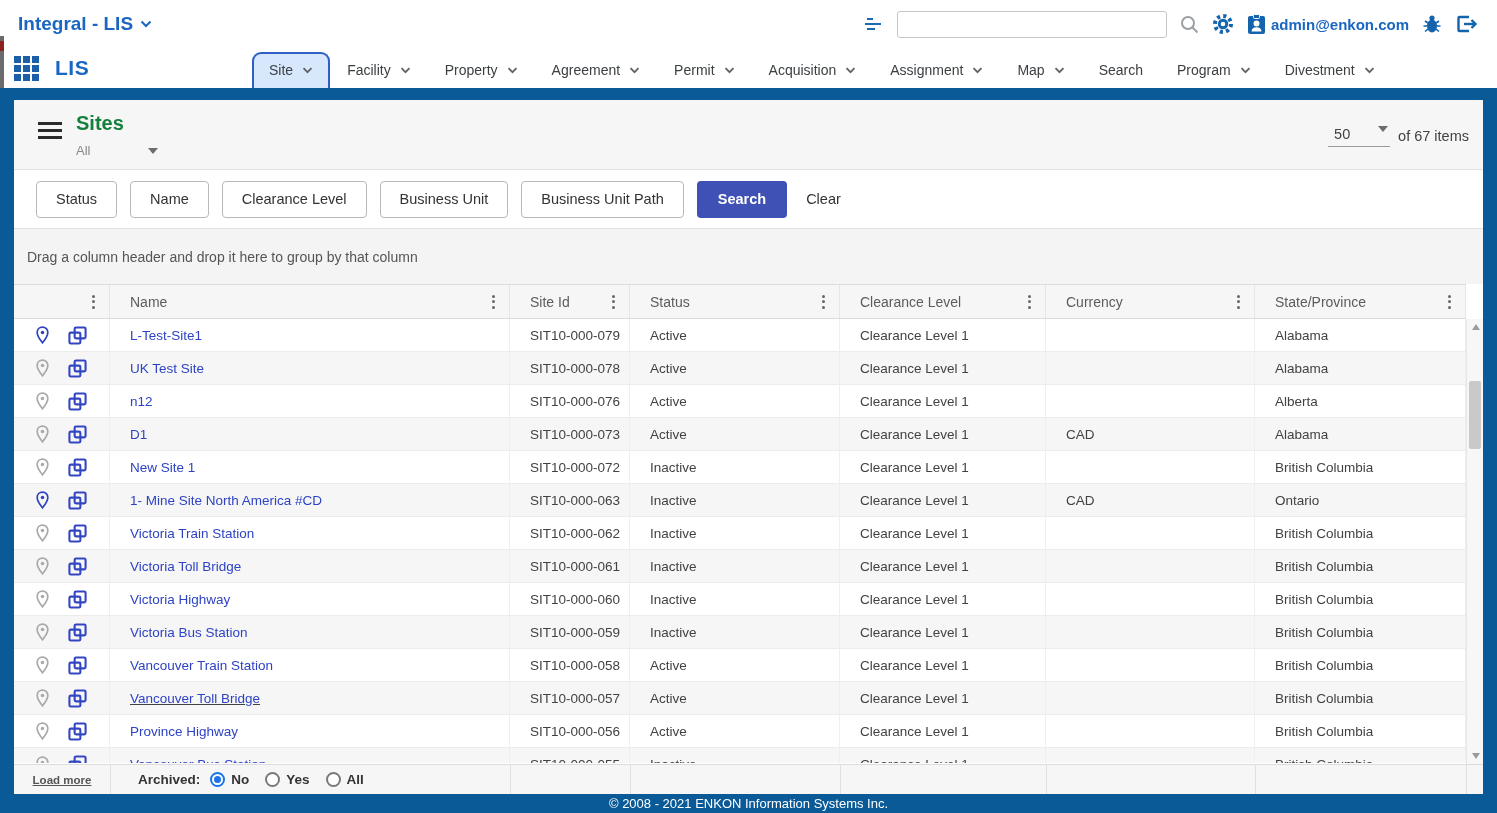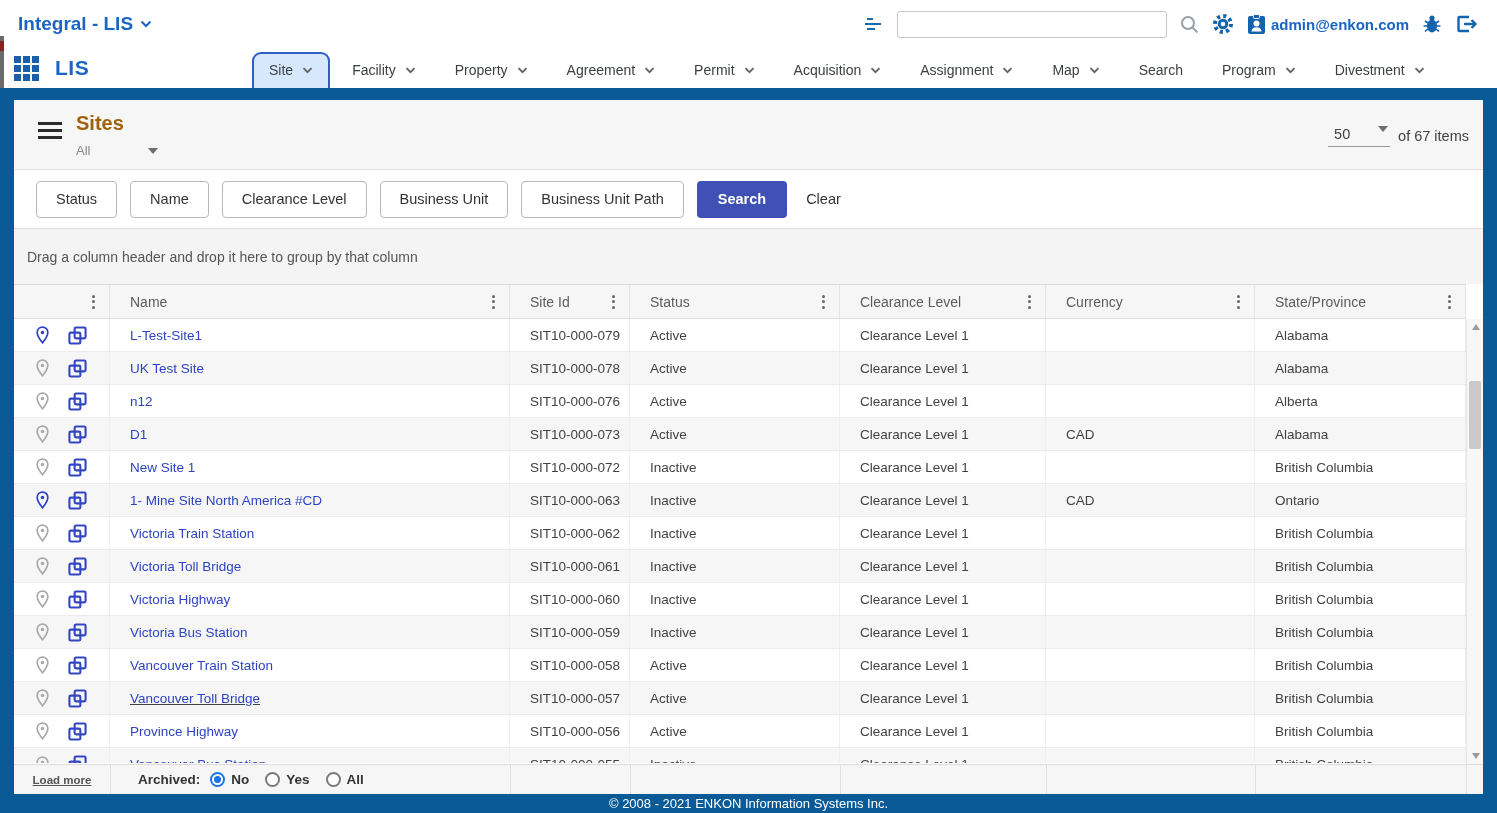--- a/index.html
+++ b/index.html
@@ -20,39 +20,39 @@
   .user-chip { display:flex; align-items:center; gap:5px; color:#1a66c2; font-size:15px; font-weight:bold; cursor:pointer; }
   .icon-btn { cursor:pointer; display:flex; align-items:center; }
 
   
   .navbar { position:absolute; top:48px; left:0; right:0; height:40px; background:#fff;
             display:flex; align-items:flex-end; padding:0 16px 0 14px; }
   .brand { display:flex; align-items:center; gap:16px; height:40px; width:238px; }
   .brand-name { color:#1a66c2; font-size:21px; font-weight:bold; letter-spacing:.5px; }
   .waffle { display:grid; grid-template-columns:repeat(3,7px); grid-auto-rows:7px; gap:2px; cursor:pointer; }
   .waffle i { background:#1a5fa8; }
-  .nav-tabs { display:flex; align-items:flex-end; gap:5px; }
+  .nav-tabs { display:flex; align-items:flex-end; }
   .tab { display:flex; align-items:center; gap:9px; padding:9px 17px 10px 17px; font-size:14px;
          color:#3c4043; cursor:pointer; white-space:nowrap; }
   .tab.active { background:#d8e8fc; border:2px solid #2e5ec6; border-bottom:none;
                 border-radius:9px 9px 0 0; padding:8px 15px 10px 15px; }
 
   
   .frame { position:absolute; top:88px; left:0; right:0; bottom:0; background:#0a5a97; }
   .footer { position:absolute; left:0; right:0; bottom:2px; text-align:center;
             color:#fff; font-size:13px; }
 
   
   .content { position:absolute; top:12px; left:14px; width:1469px; height:694px;
              background:#fff; overflow:hidden; }
 
   .page-header { position:relative; height:70px; background:#f6f6f6; border-bottom:1px solid #e2e2e2; }
   .hamburger { position:absolute; left:24px; top:22px; width:24px; cursor:pointer; }
   .hamburger i { display:block; height:3px; background:#2b2b2b; margin-bottom:4px; }
-  .page-title { position:absolute; left:62px; top:12px; font-size:20px; font-weight:bold; color:#a16207; }
+  .page-title { position:absolute; left:62px; top:12px; font-size:20px; font-weight:bold; color:#15803d; }
   .scope-dd { position:absolute; left:62px; top:43px; width:82px; display:flex; align-items:center;
               justify-content:space-between; color:#8a8a8a; font-size:13px; cursor:pointer; }
   .caret { width:0; height:0; border-left:5px solid transparent; border-right:5px solid transparent;
            border-top:6px solid #6d6d6d; }
   .page-size-area { position:absolute; right:14px; top:24px; display:flex; align-items:center; gap:8px; font-size:14.5px; color:#424242; }
   .page-size-dd { display:flex; justify-content:space-between; width:62px;
                   border-bottom:1px solid #9a9a9a; padding:2px 2px 4px 6px; cursor:pointer; }
 
   .filter-row { height:58px; display:flex; align-items:center; gap:13px; padding:0 22px; background:#fff; }
   .filter-btn { height:37px; padding:0 19px; background:#fff; border:1px solid #b9b9b9; border-radius:4px;

